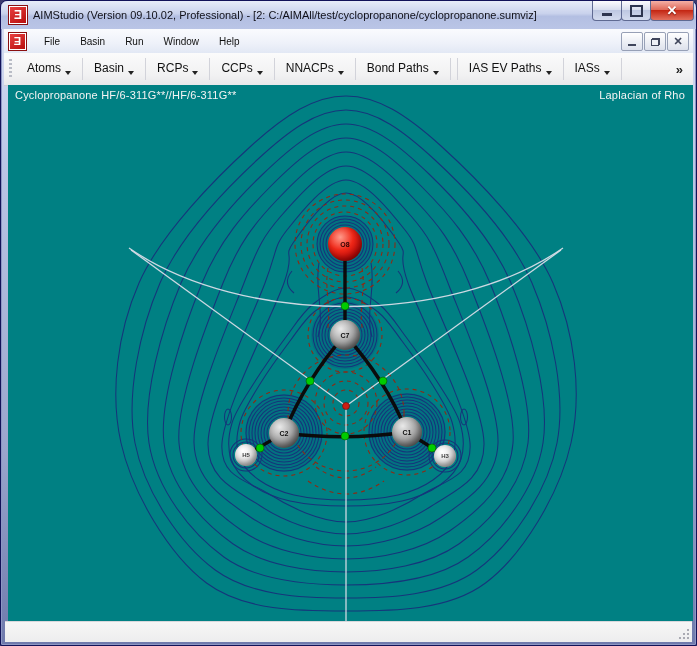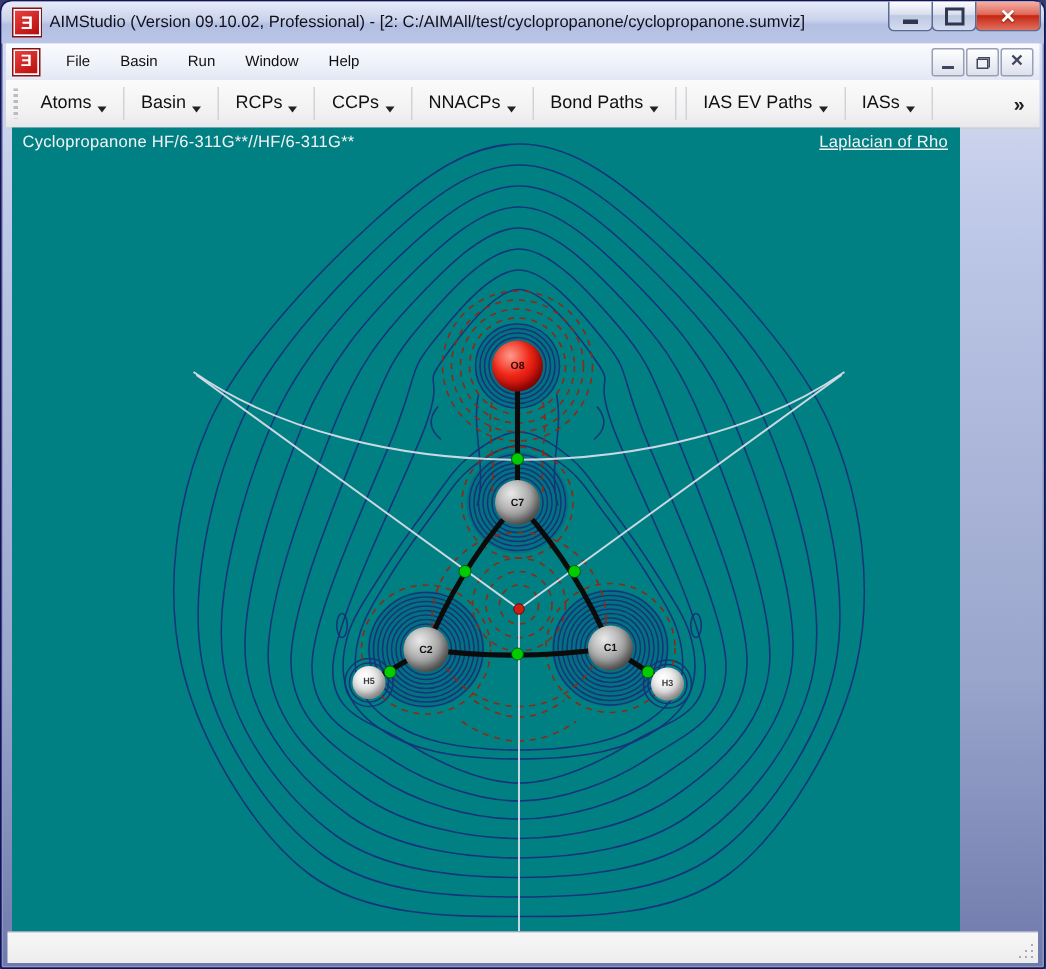--- a/index.html
+++ b/index.html
@@ -45,23 +45,23 @@
     background:linear-gradient(180deg,#fbfbfb 0%,#f1f1f2 70%,#e8e8ea 100%);
     border-bottom:1px solid #cdced6;display:flex;align-items:center;}
   .grip{width:3px;height:20px;margin:0 7px 0 5px;
     background:repeating-linear-gradient(180deg,#b9bcc6 0 2px,transparent 2px 4px);}
   .tb-btn{display:flex;align-items:flex-end;padding:4px 8px 6px 8px;border-radius:3px;font-size:12px;color:#111;}
   .dd{width:0;height:0;border-left:3px solid transparent;border-right:3px solid transparent;
     border-top:4px solid #222;margin:0 0 0 4px;}
   .tb-sep{width:1px;height:22px;background:#d2d3da;margin:0 3px;}
   .tb-overflow{margin-left:auto;padding:0 10px;font-size:13px;font-weight:bold;color:#222;}
   
-  .canvas{position:absolute;left:7px;top:84px;width:632px;height:536px;background:#008083;overflow:hidden;}
+  .canvas{position:absolute;left:7px;top:84px;width:685px;height:536px;background:#008083;overflow:hidden;}
   .cv-title{position:absolute;top:4px;font-size:11px;color:#f4f4f4;letter-spacing:.2px;}
-  .cv-title.left{left:7px;} .cv-title.right{right:8px;text-decoration:underline;}
+  .cv-title.left{left:7px;} .cv-title.right{right:8px;}
   svg{position:absolute;left:0;top:0;}
   .c-solid *{stroke:#15357b;fill:none;stroke-width:1.05px;}
   .c-fill *{stroke:none;fill:rgba(16,44,110,0.16);}
   .c-dash *{stroke:#8e2912;fill:none;stroke-width:1.05px;stroke-dasharray:4 4;}
   .ias *{stroke:#dde0ea;fill:none;stroke-width:1.3px;opacity:.92;}
   .bond *{stroke:#0b0b0b;fill:none;stroke-width:3.4px;stroke-linecap:round;}
   .cps circle.bcp{fill:#00cc00;stroke:#064f06;stroke-width:.6px;}
   .cps circle.rcp{fill:#cf1d12;stroke:#5e0a05;stroke-width:.6px;}
   .sphere{position:absolute;border-radius:50%;display:flex;align-items:center;justify-content:center;
     font-weight:bold;box-shadow:inset -2px -3px 6px rgba(0,0,0,.35);}

